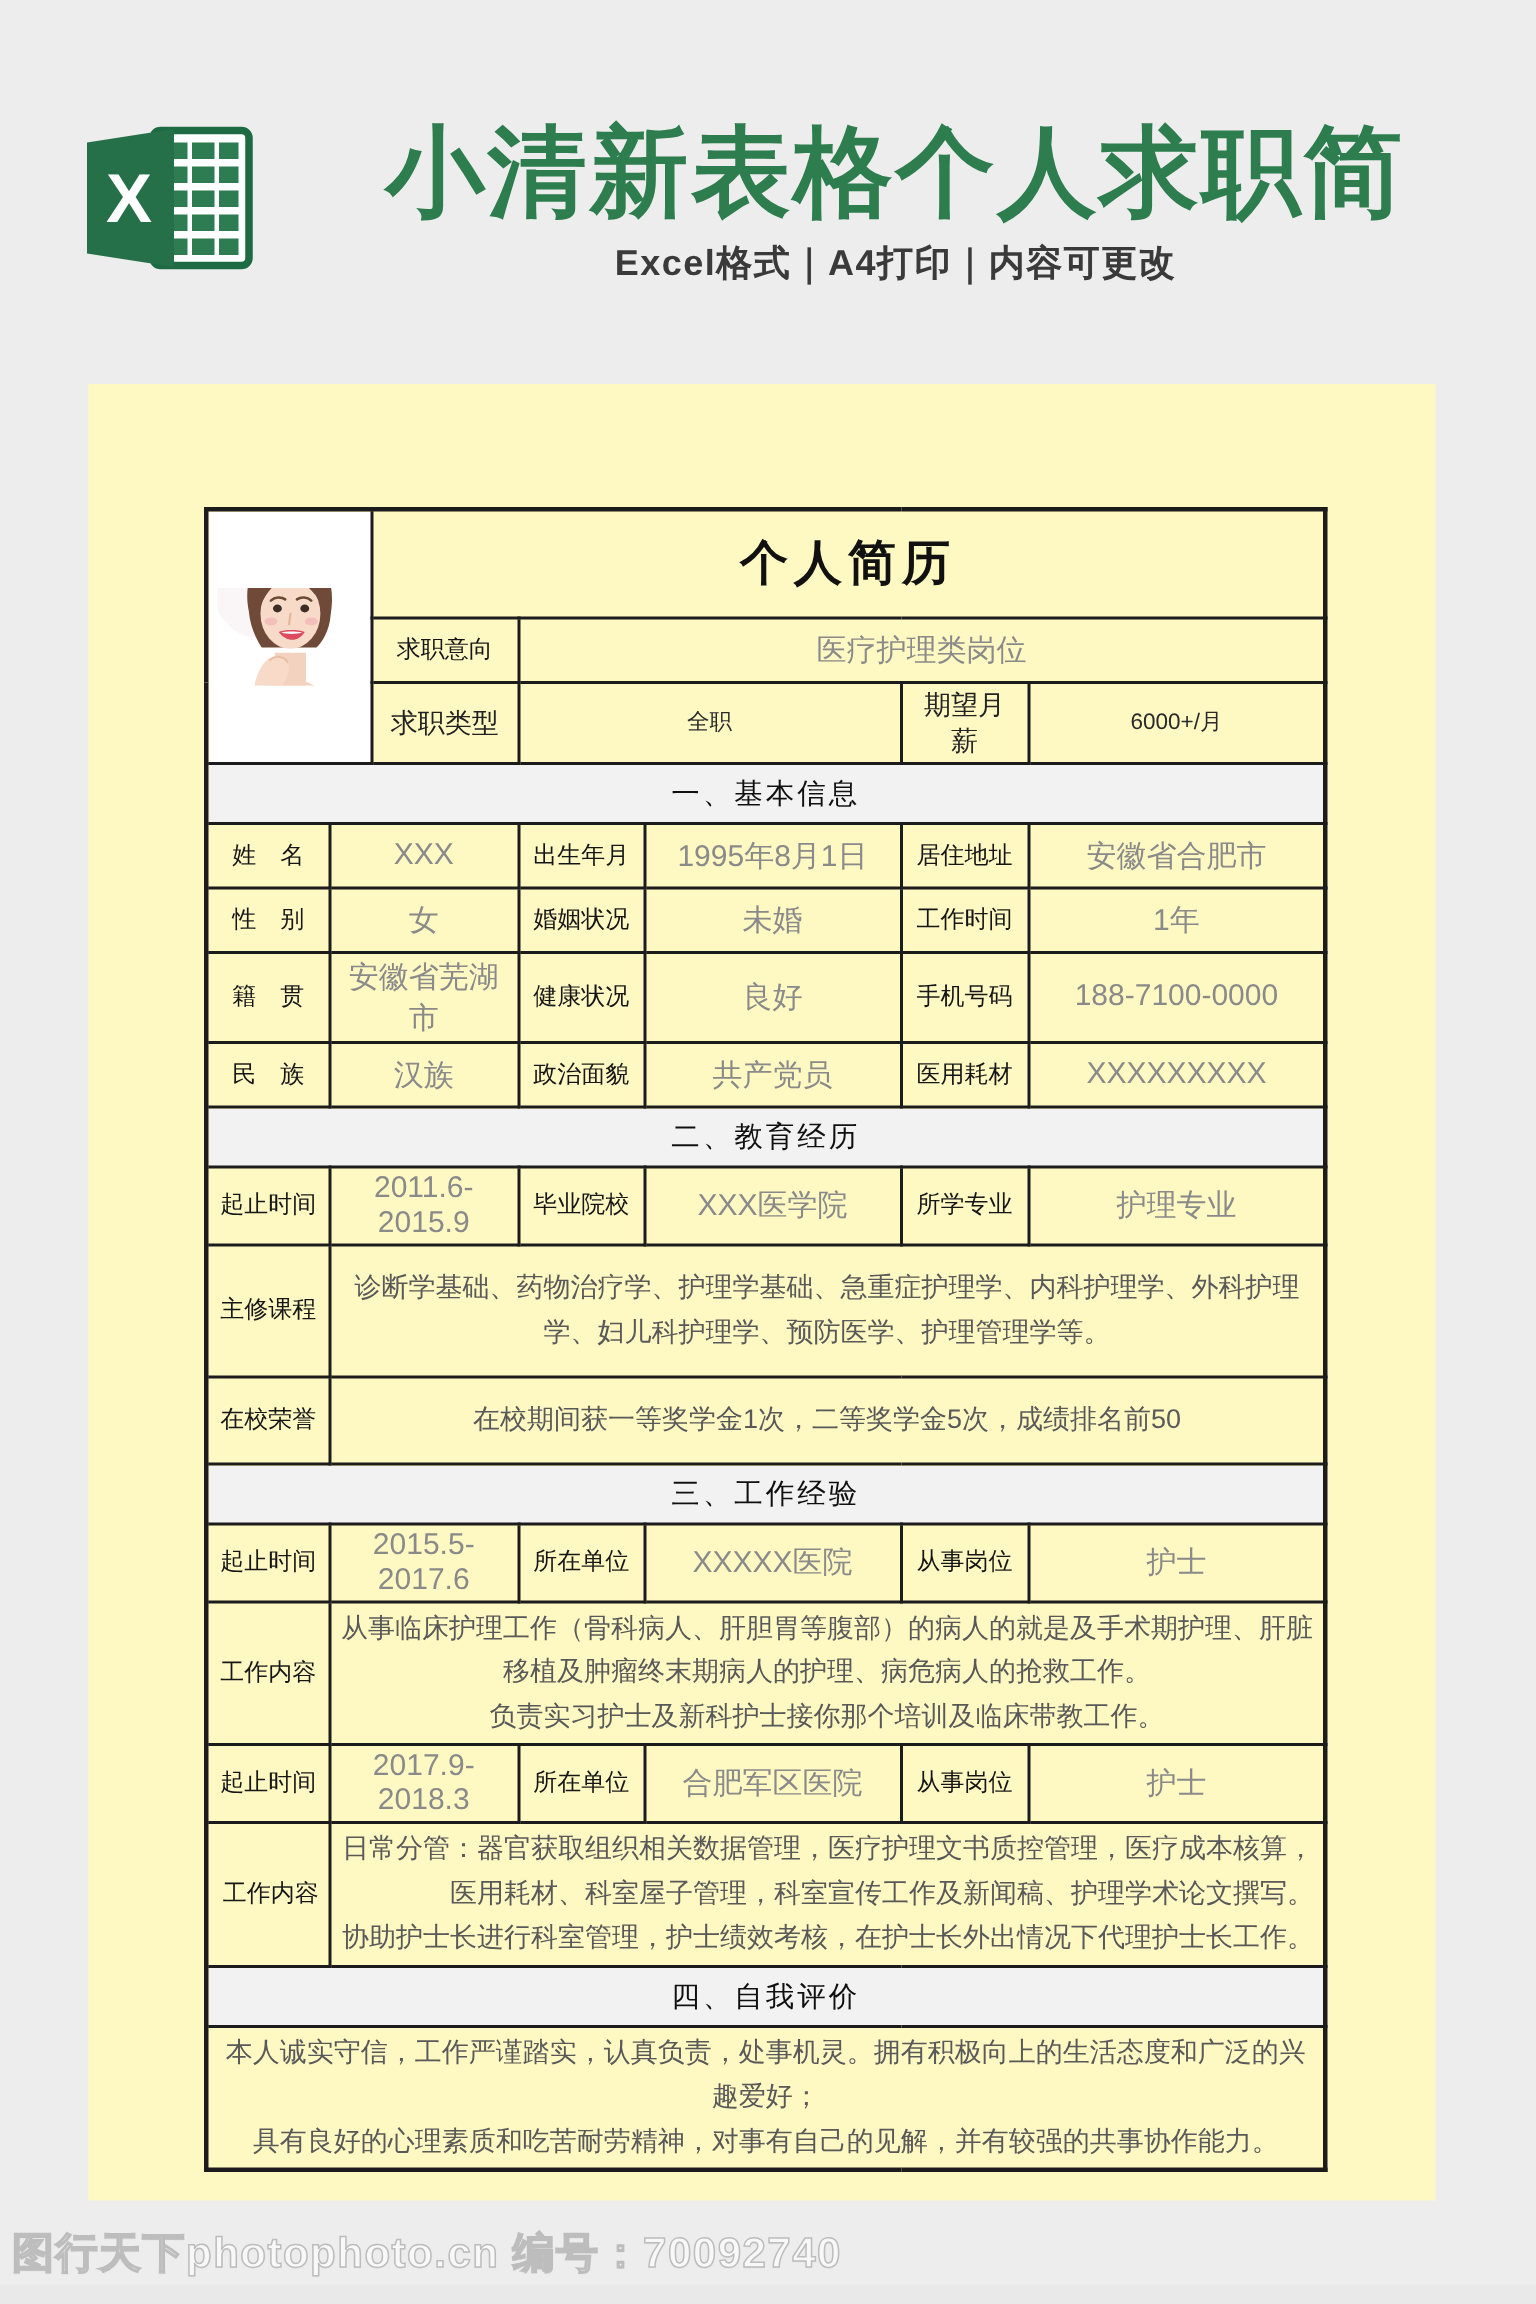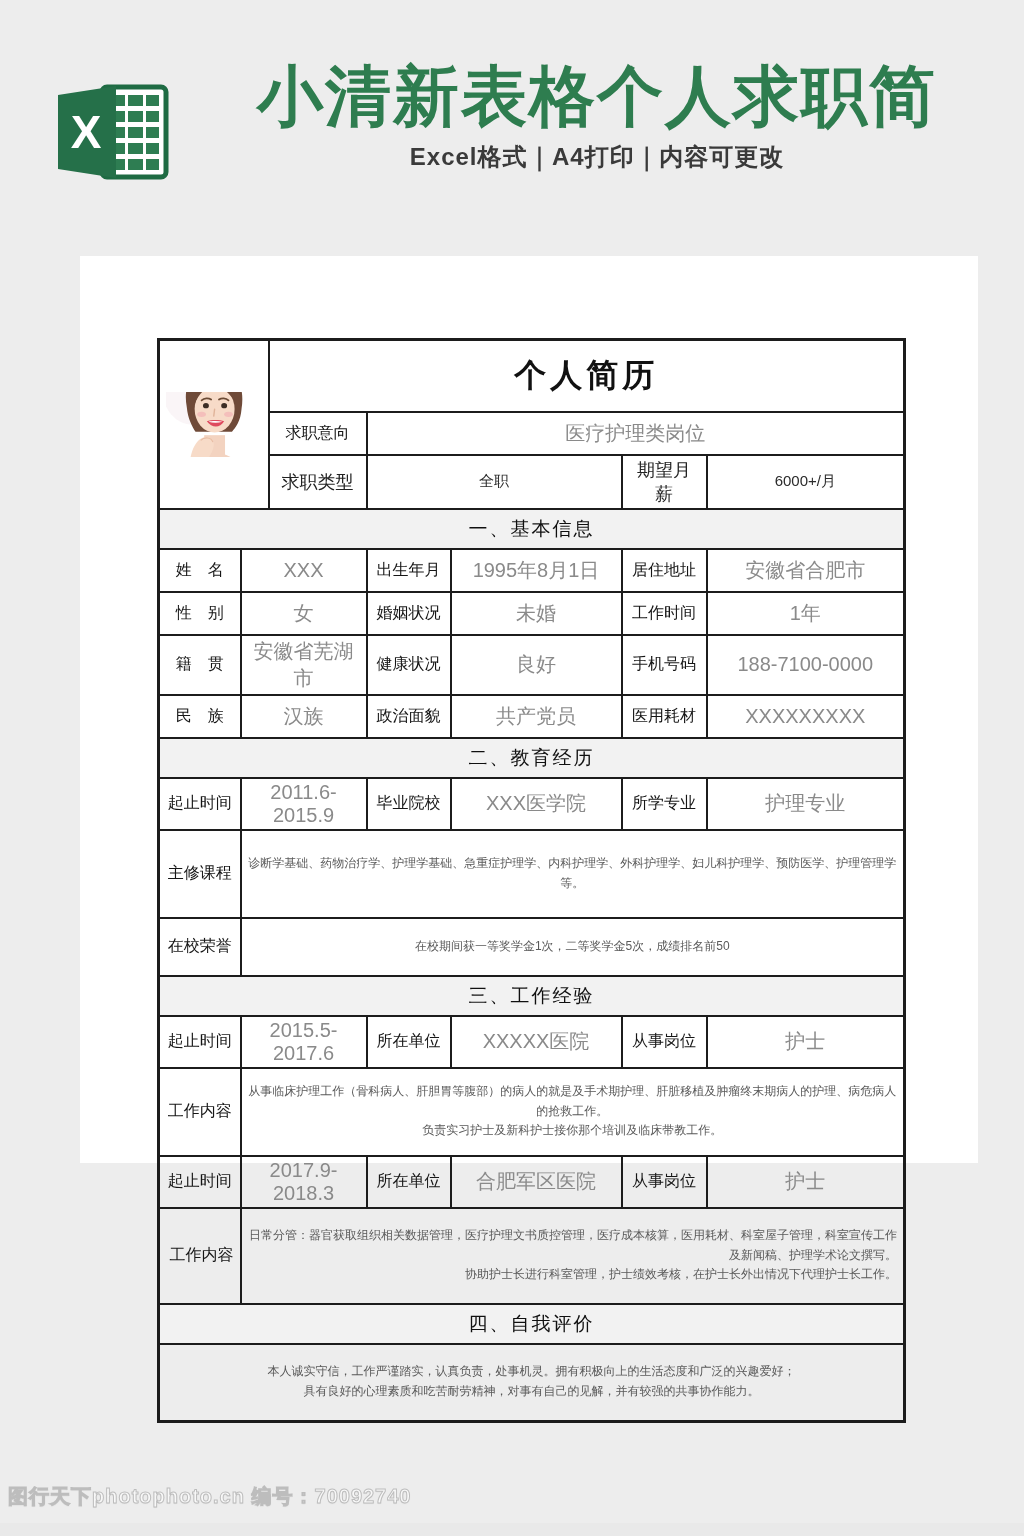--- a/index.html
+++ b/index.html
@@ -6,34 +6,34 @@
   html,body { width:1024px; height:1536px; }
   body {
     position:relative;
     background:#ededed;
     font-family:"Liberation Sans","DejaVu Sans",sans-serif;
     overflow:hidden;
   }
 
   
   .brand-icon { position:absolute; left:58px; top:84px; width:112px; height:96px; }
-  .title-block { position:absolute; left:172px; top:60px; width:850px; text-align:center; }
+  .title-block { position:absolute; left:172px; top:78px; width:850px; text-align:center; }
   .main-title {
     font-size:66px; font-weight:700; color:#2e7d4f;
     letter-spacing:2px; line-height:1.1; white-space:nowrap;
   }
   .sub-title {
     font-size:24px; font-weight:700; color:#3a3a3a;
     letter-spacing:1px; margin-top:8px; white-space:nowrap;
   }
 
   
   .paper {
-    position:absolute; left:80px; top:256px;
-    width:898px; height:907px; background:#ffffff;
+    position:absolute; left:59px; top:256px;
+    width:898px; height:1211px; background:#fef9c3;
   }
 
   
   table.resume {
     border-collapse:collapse; table-layout:fixed;
     width:746px; margin:82px 0 0 77px;
     border:3px solid #1c1c1c;
   }
   table.resume td {
     border:2px solid #1c1c1c;
@@ -56,29 +56,29 @@
   .lbl  { font-weight:400; font-size:16px; color:#161616; }
   .lblr { font-weight:400; font-size:18px; color:#222222; }
   .val  { font-size:20px; color:#8a8a8a; }
   .vald { font-size:15px; color:#2b2b2b;margin-left:29px; }
 
   tr.sec > td {
     background:#f2f2f2; font-weight:400; font-size:19px;
     color:#101010; letter-spacing:2px;
   }
   .para {
-    font-size:12px; color:#595959; text-align:left;
+    font-size:18px; color:#595959; text-align:left;
     white-space:pre-line; line-height:1.65; padding:8px 10px;
     vertical-align:middle;
   }
 
   
   .watermark {
     position:absolute; left:8px; top:1483px;
-    font-size:20px; font-weight:700; letter-spacing:1px;
+    font-size:28px; font-weight:700; letter-spacing:1px;
     color:#f8f8f8;
     -webkit-text-stroke:1px #bdbdbd;
     text-shadow:0 1px 1px #dcdcdc;
     white-space:nowrap;
   }
   .bottom-strip {
     position:absolute; left:0; top:1523px;
     width:1024px; height:13px; background:#e9e9e9;
   }
 </style>

